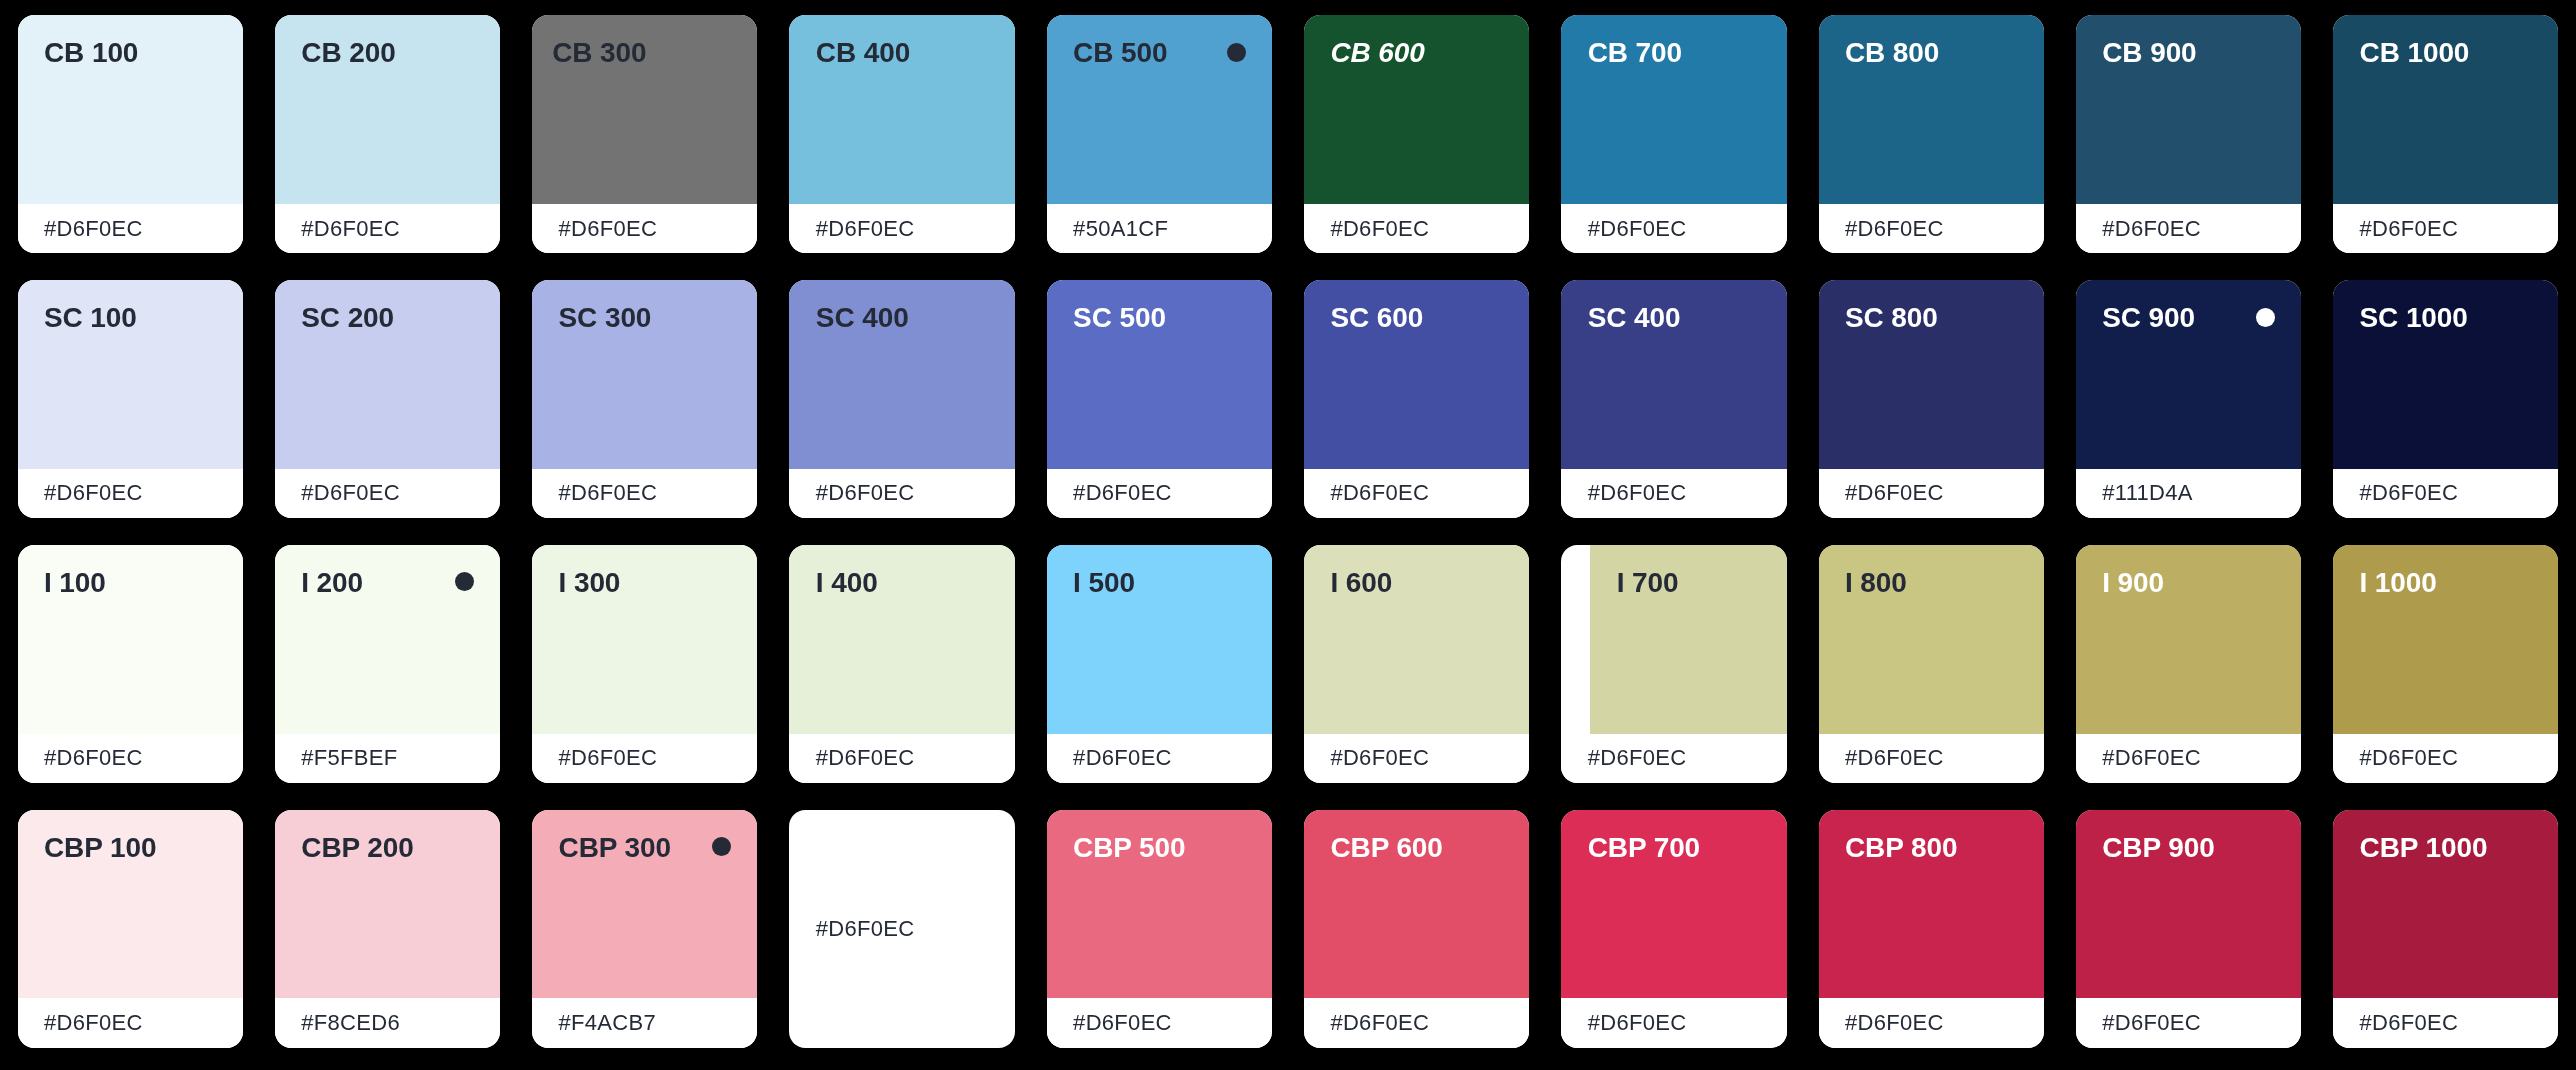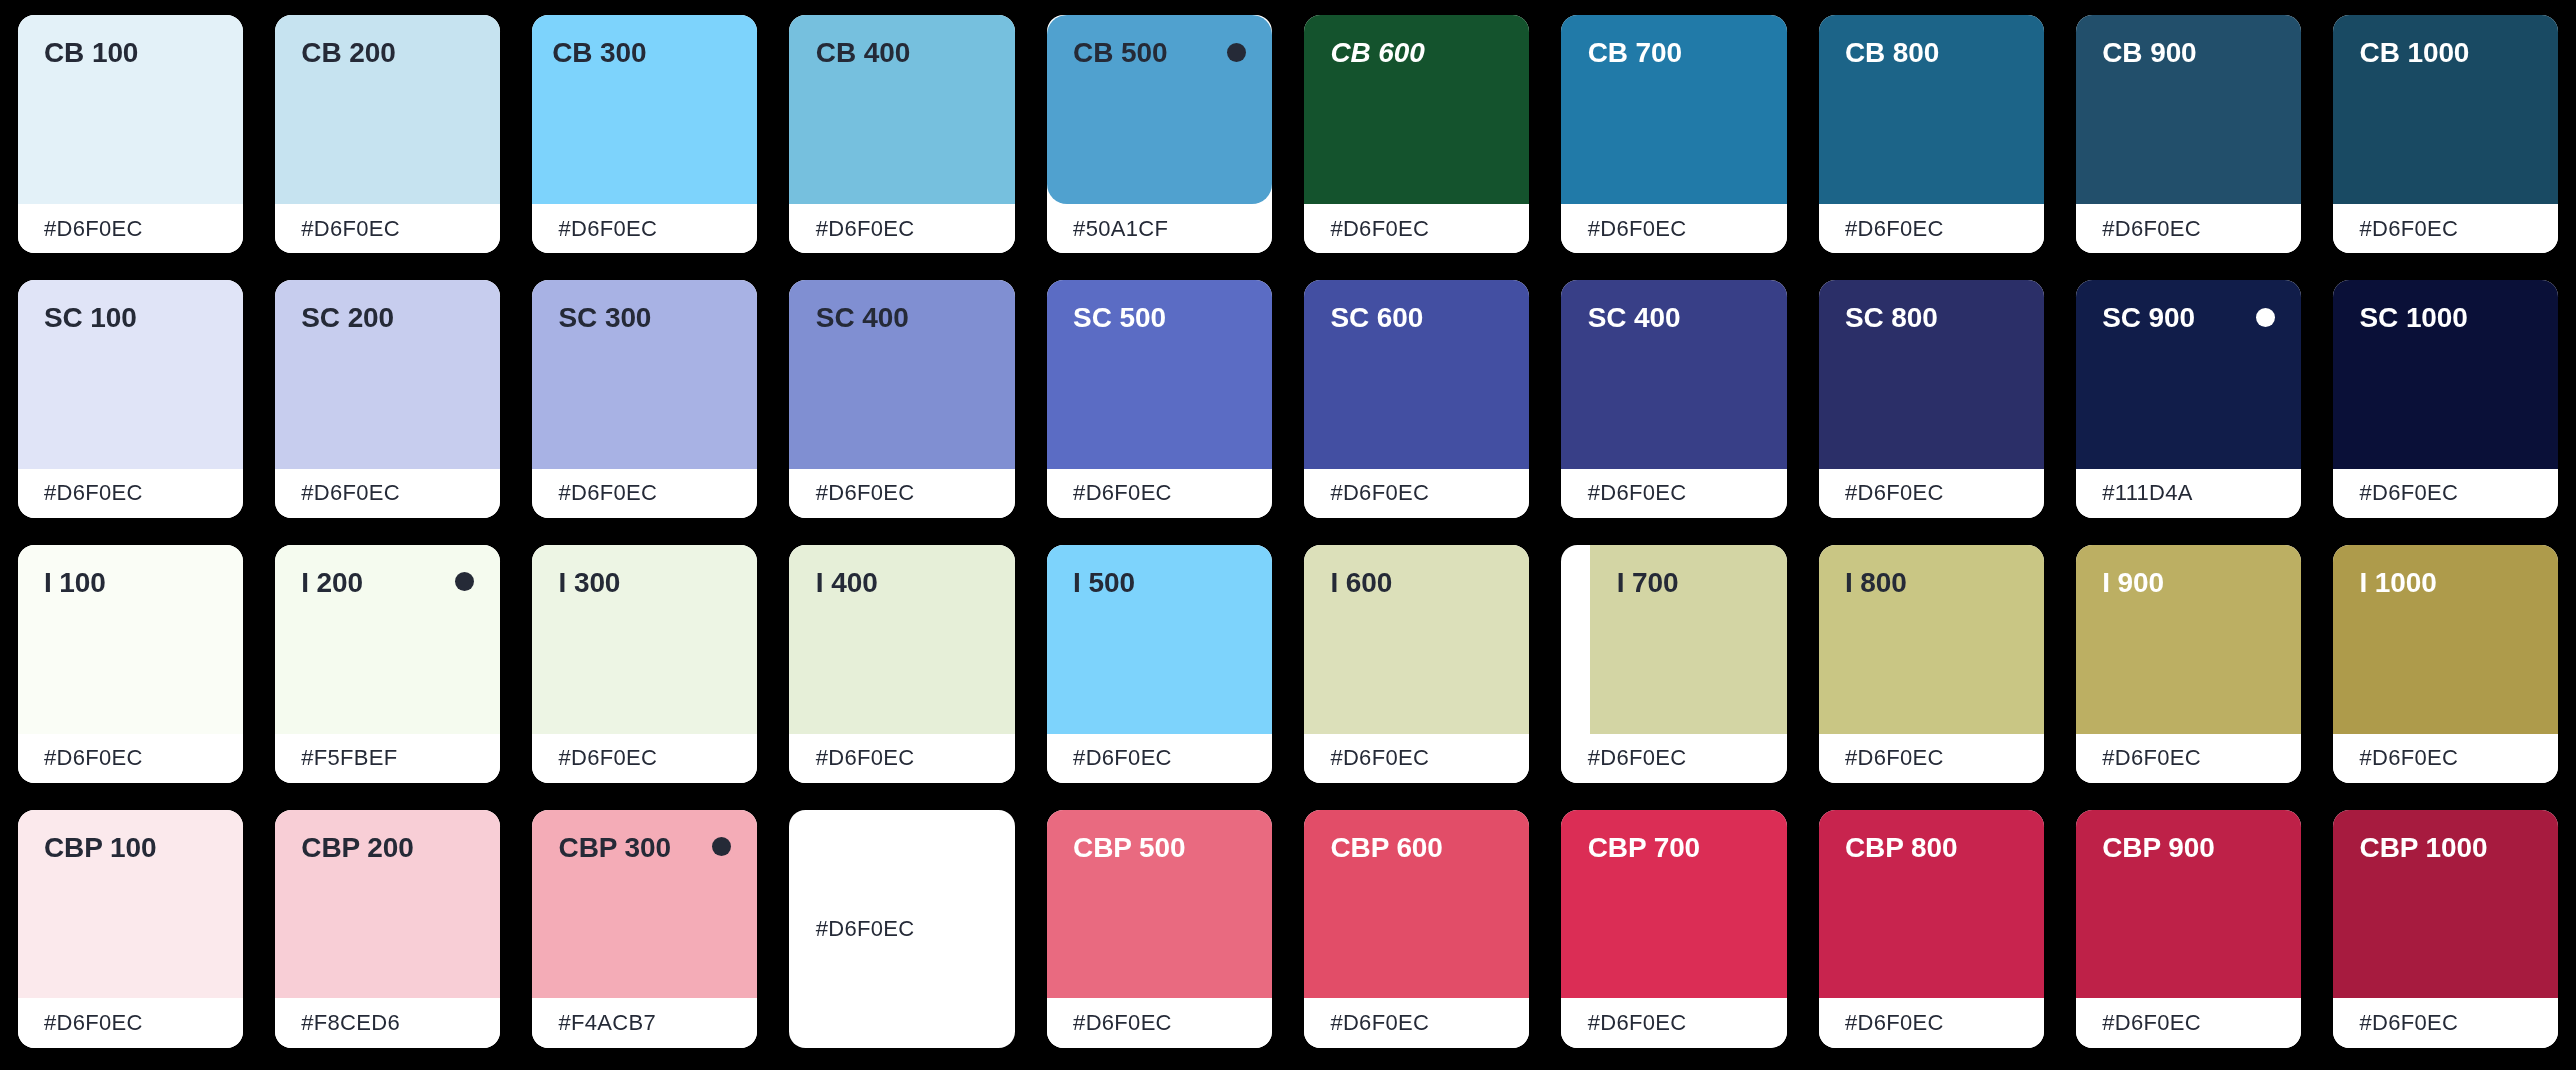--- a/index.html
+++ b/index.html
@@ -92,37 +92,37 @@
       </div>
       <div class="swatch-card">
         <div class="swatch-color" style="background: rgb(198, 227, 240);">
           <span class="swatch-label dark">CB 200</span>
         </div>
         <div class="swatch-footer">
           <span class="swatch-hex">#D6F0EC</span>
         </div>
       </div>
       <div class="swatch-card">
-        <div class="swatch-color" style="background: #7dd3fc; padding-left: 20px;">
+        <div class="swatch-color" style="background: #737373; padding-left: 20px;">
           <span class="swatch-label dark">CB 300</span>
         </div>
         <div class="swatch-footer">
           <span class="swatch-hex">#D6F0EC</span>
         </div>
       </div>
       <div class="swatch-card">
         <div class="swatch-color" style="background: rgb(118, 192, 222);">
           <span class="swatch-label dark">CB 400</span>
         </div>
         <div class="swatch-footer">
           <span class="swatch-hex">#D6F0EC</span>
         </div>
       </div>
       <div class="swatch-card">
-        <div class="swatch-color" style="background: rgb(80, 161, 207); border-radius: 20px;">
+        <div class="swatch-color" style="background: rgb(80, 161, 207);">
           <span class="swatch-label dark">CB 500</span>
           <span class="swatch-dot dark"></span>
         </div>
         <div class="swatch-footer">
           <span class="swatch-hex">#50A1CF</span>
         </div>
       </div>
       <div class="swatch-card">
         <div class="swatch-color" style="background: #14532d; font-style: italic;">
           <span class="swatch-label light">CB 600</span>

